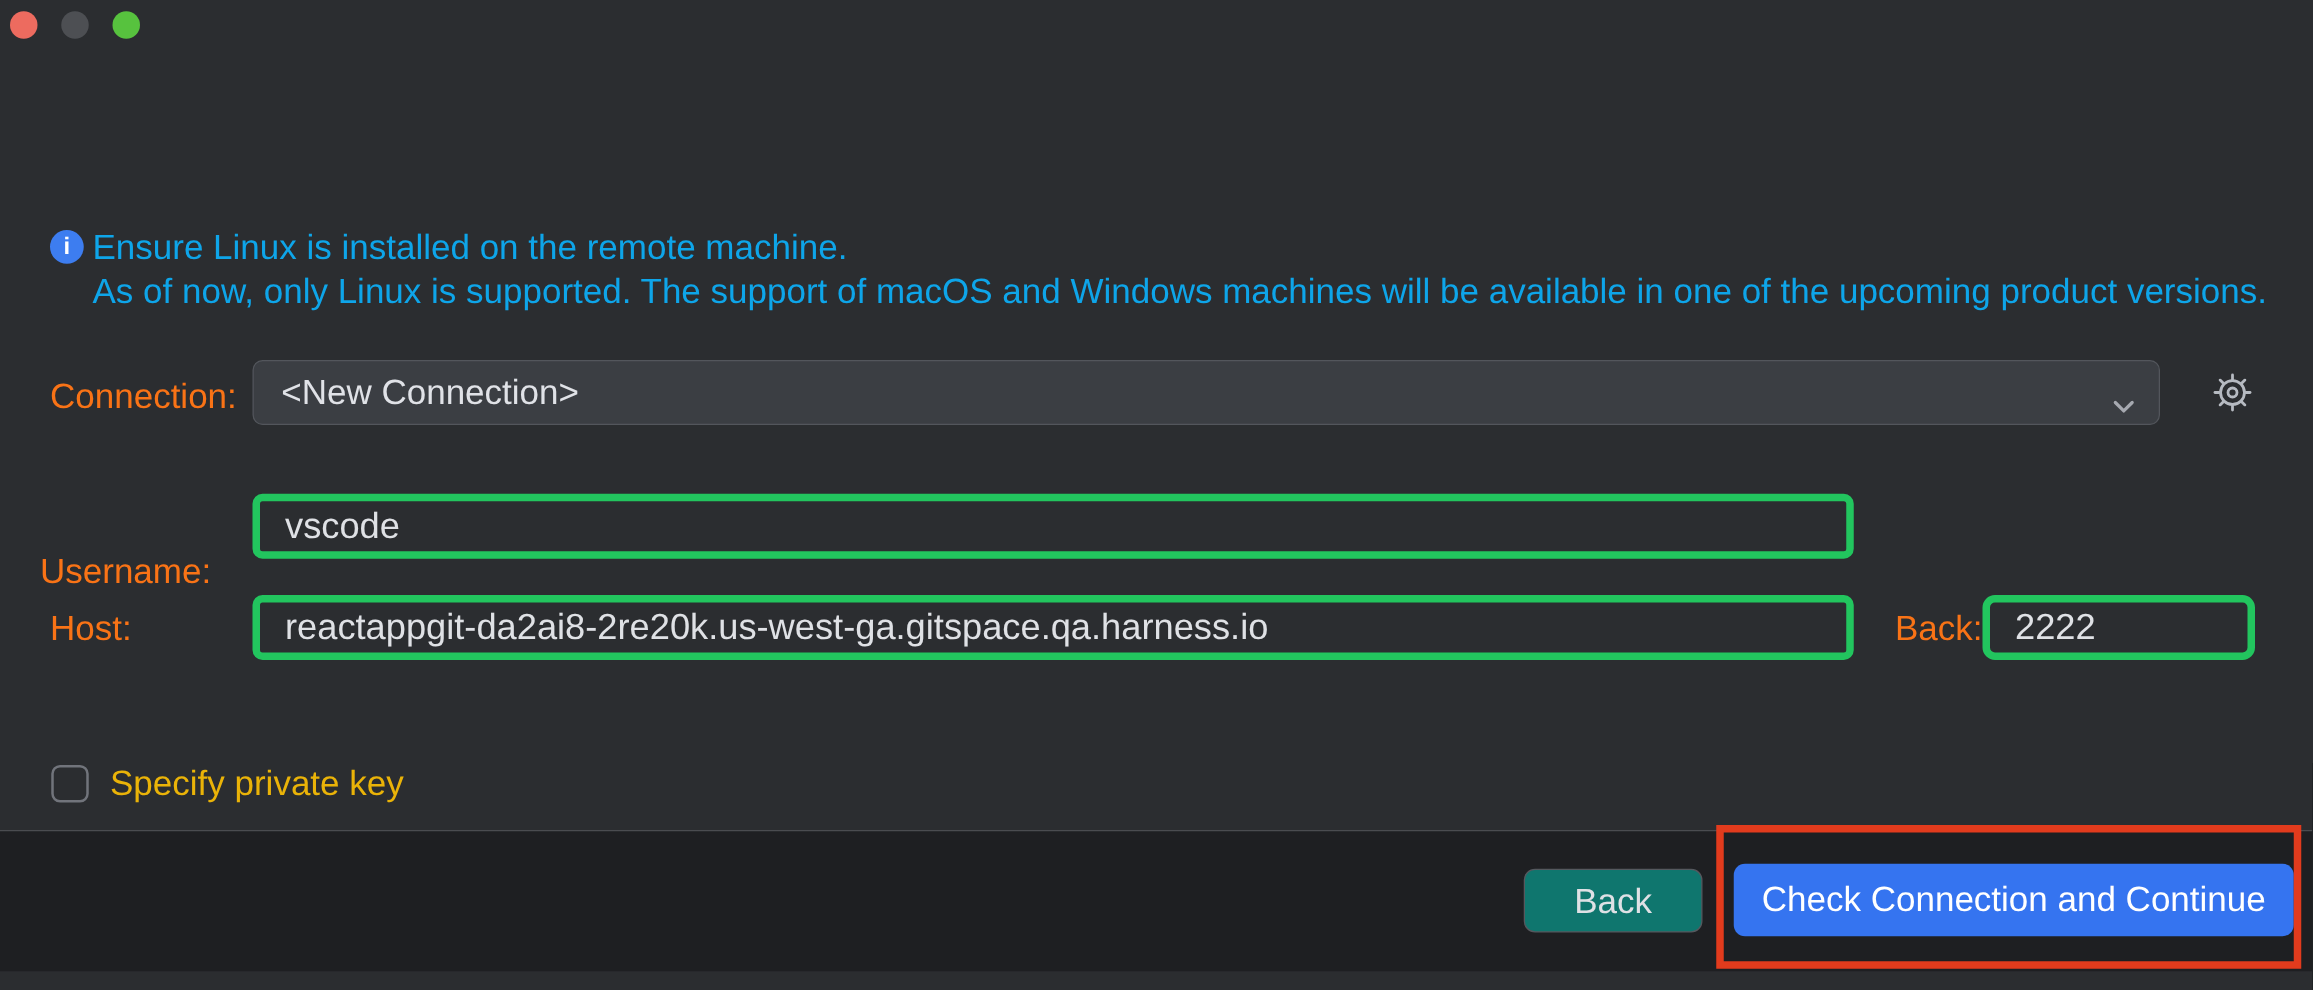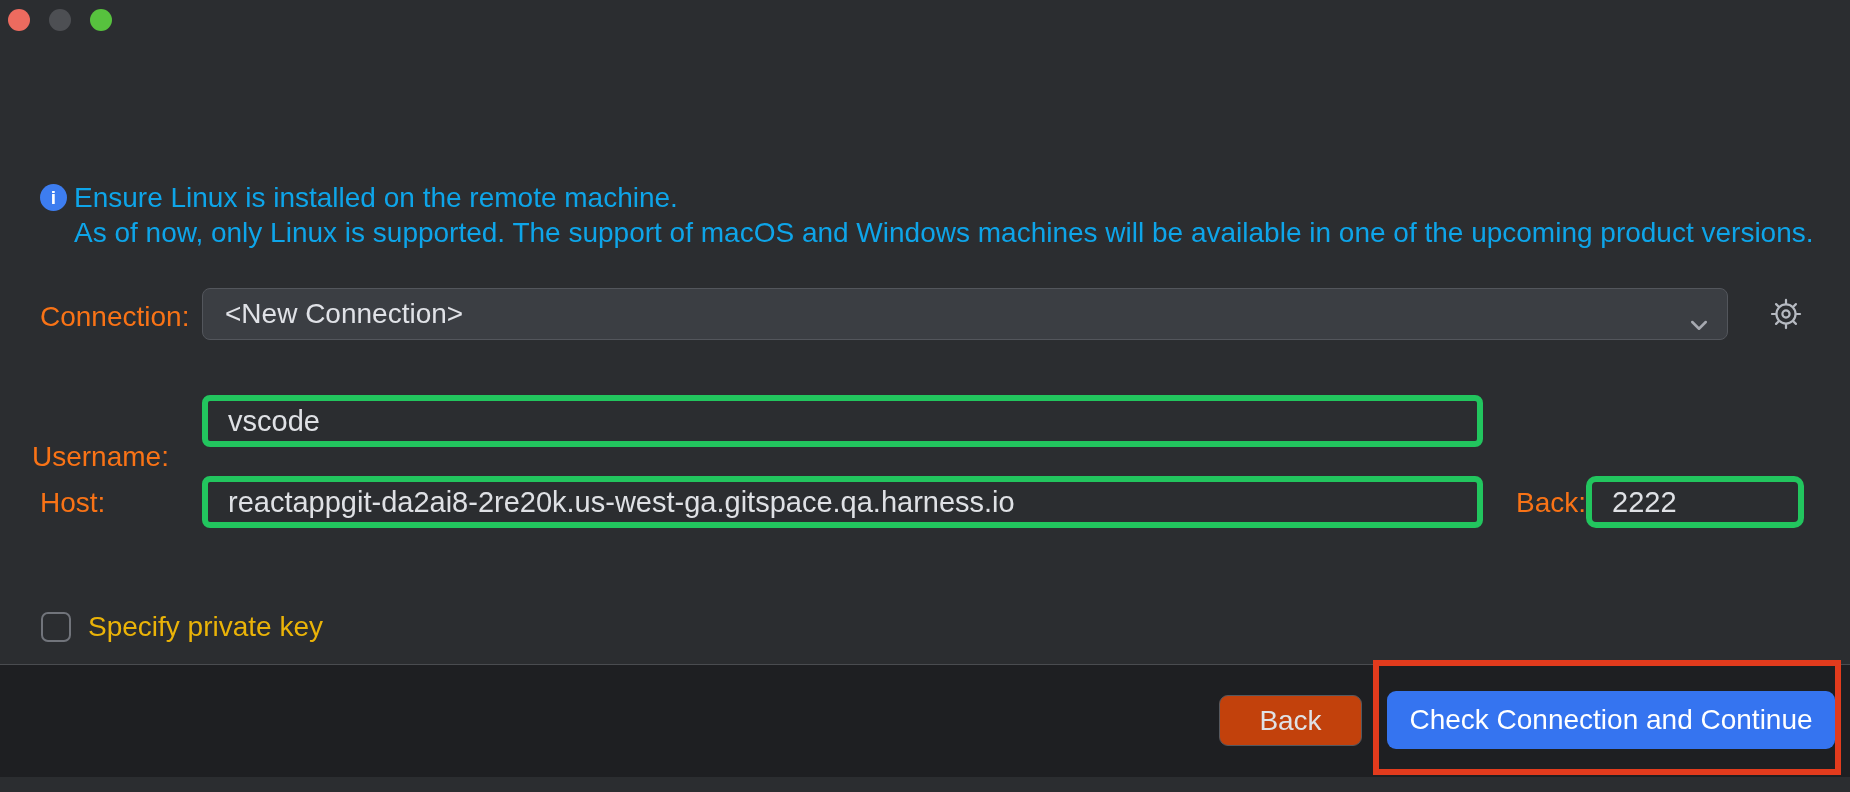--- a/index.html
+++ b/index.html
@@ -45,21 +45,21 @@
   
   .checkbox{position:absolute;left:41px;top:612px;width:30px;height:30px;border:2px solid #71747b;border-radius:7px;background:transparent;}
   .checkbox-label{position:absolute;left:88px;top:612px;font-size:28px;line-height:30px;color:#eab308;}
 
   
   .footer{position:absolute;left:0;top:664px;width:1850px;height:113px;background:#1e1f22;border-top:1px solid #4a4c50;}
   .btn{
     position:absolute;border-radius:9px;font-family:"Liberation Sans", sans-serif;
     font-size:28px;display:flex;align-items:center;justify-content:center;cursor:pointer;
   }
-  .btn-back{left:1219px;top:695px;width:143px;height:51px;background:#c2410c;border:1px solid #55585e;color:#dfe1e5;}
+  .btn-back{left:1219px;top:695px;width:143px;height:51px;background:#0f766e;border:1px solid #55585e;color:#dfe1e5;}
   .btn-primary{left:1387px;top:691px;width:448px;height:58px;background:#3574f0;border:none;color:#ffffff;font-weight:500;}
 
   
   .annotation{position:absolute;left:1373px;top:660px;width:468px;height:115px;border:6px solid #e23b1d;pointer-events:none;z-index:10;}
 </style>
 </head>
 <body>
 
 <div id="stage">
 

